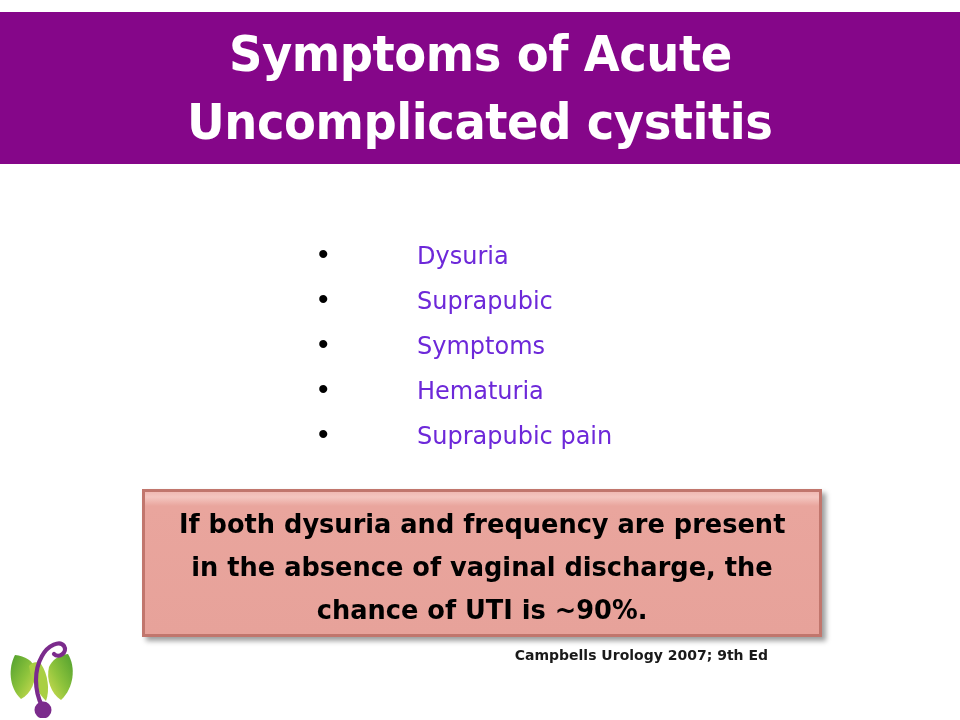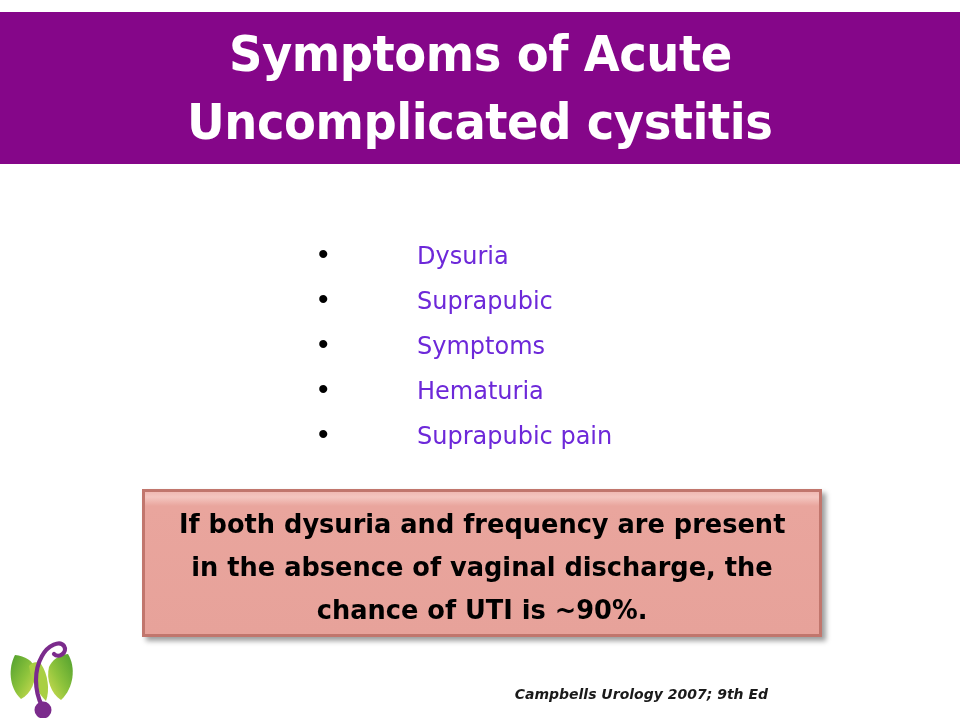--- a/index.html
+++ b/index.html
@@ -97,24 +97,23 @@
     font-size: 27px;
     line-height: 43px;
     white-space: nowrap;
     transform: scaleX(0.95);
   }
 
   
   #citation {
     position: absolute;
     right: 16px;
-    top: 686px;
+    top: 647px;
     color: #1a1a1a;
     font-family: "DejaVu Sans", sans-serif;
-    font-style: italic;
     font-weight: bold;
     font-size: 14px;
     white-space: nowrap;
   }
 
   
   #logo {
     position: absolute;
     left: 4px;
     top: 632px;

